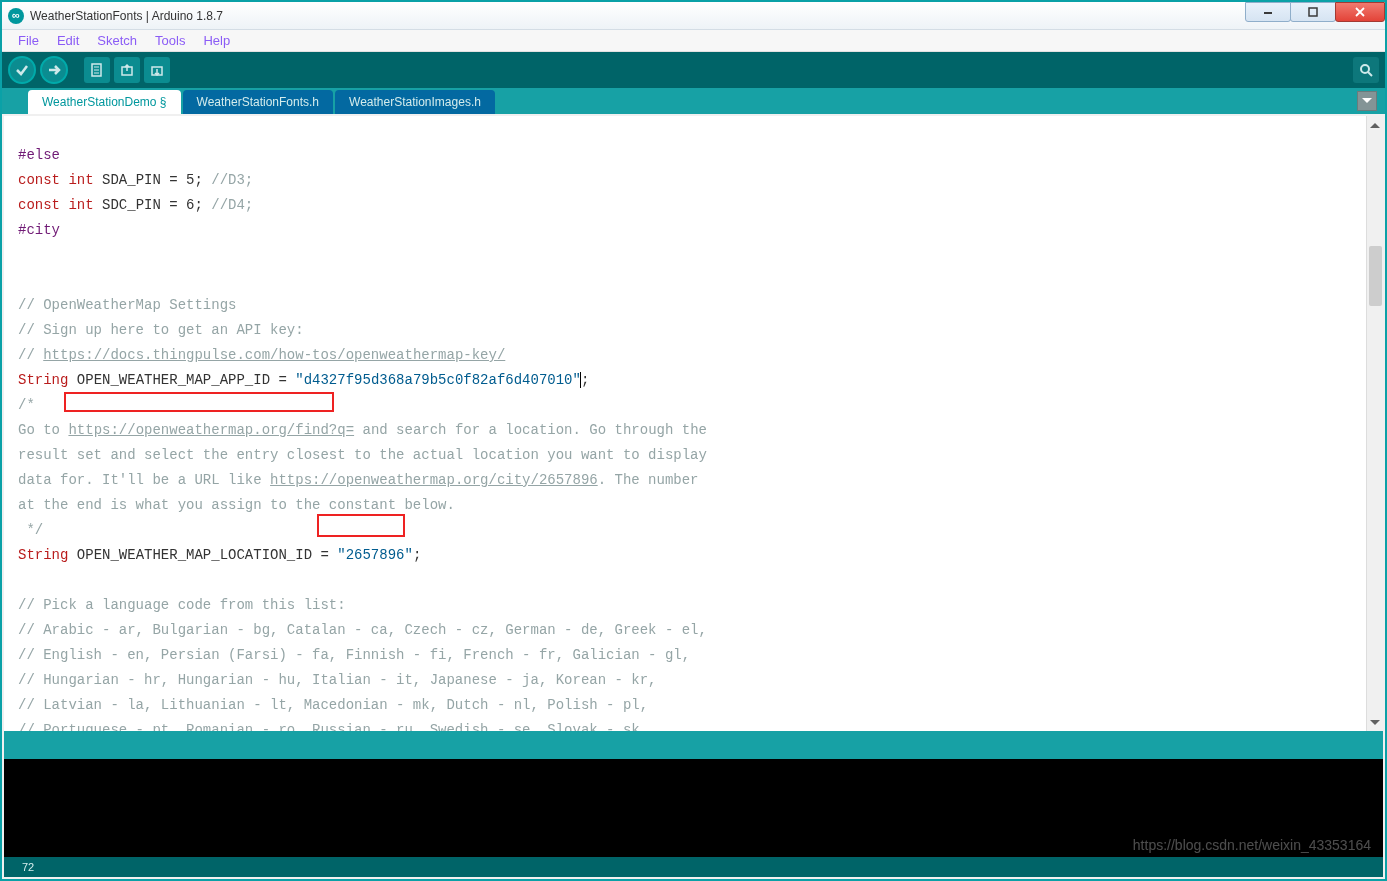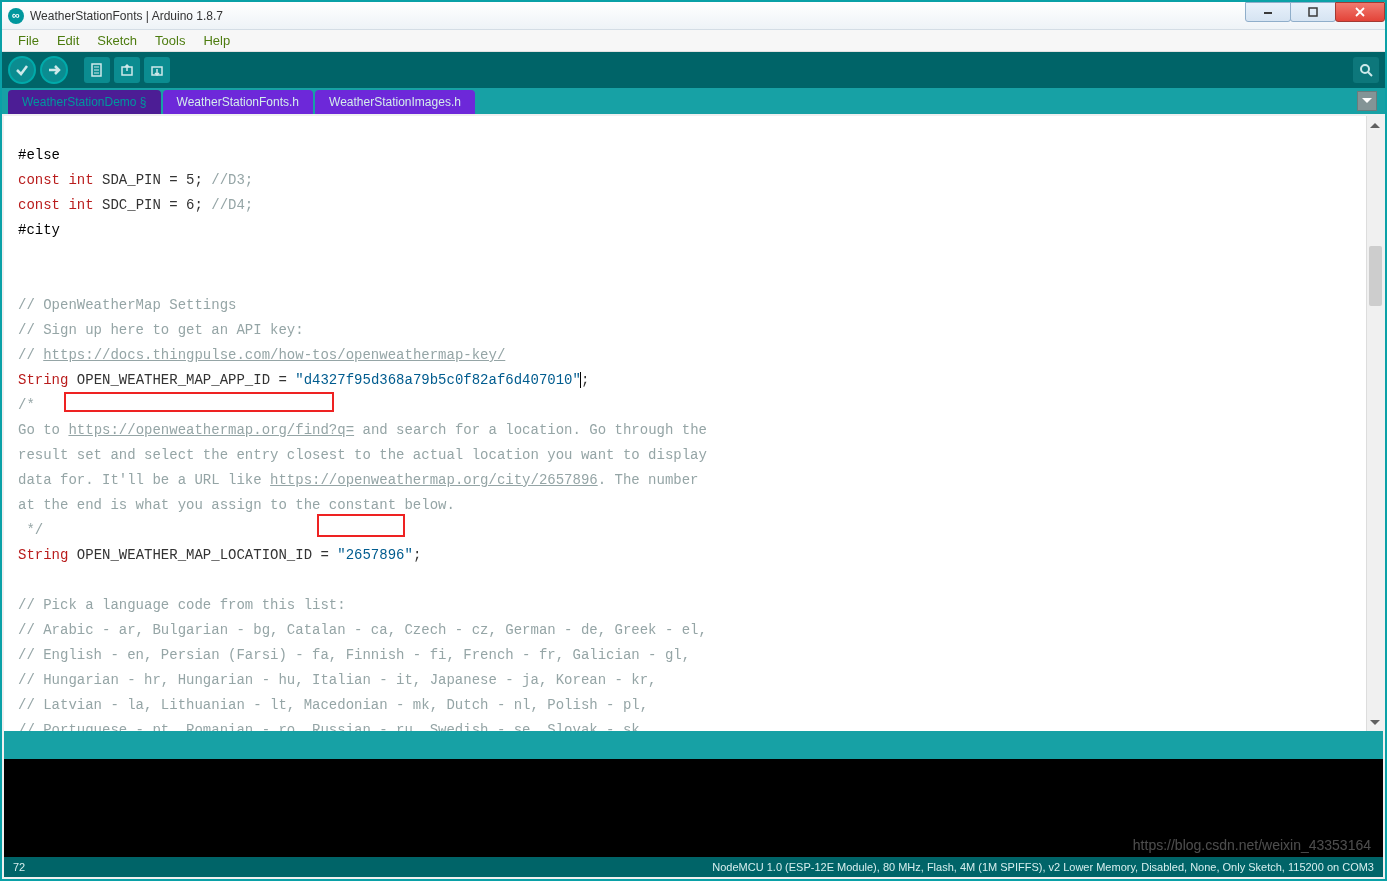--- a/index.html
+++ b/index.html
@@ -10,62 +10,62 @@
 .titlebar .logo { width:16px; height:16px; border-radius:50%; background:#00979d; display:flex; align-items:center; justify-content:center; margin-right:6px; }
 .titlebar .logo:after { content:"∞"; color:#fff; font-size:11px; font-weight:bold; transform:rotate(0deg); line-height:1; }
 .titlebar .title { color:#333; font-size:12px; }
 .winbtns { position:absolute; right:0; top:0; display:flex; }
 .winbtn { width:46px; height:20px; border:1px solid #8faeca; background:linear-gradient(#e8f1fb,#d6e4f2); display:flex; align-items:center; justify-content:center; font-size:10px; color:#3a3a3a; border-radius:0 0 3px 3px; margin-left:-1px;}
 .winbtn.close { background:linear-gradient(#f07a6f,#e34338); border-color:#a33a33; color:#fff; width:50px; }
 .winbtn svg { width:10px; height:10px; }
 
 
 .menubar { height:22px; background:#f7f7f7; border-bottom:1px solid #e1e1e1; display:flex; align-items:center; padding-left:8px; gap:2px;}
-.menubar span { padding:2px 8px; color:#4d7c0f; font-size:13px; cursor:default; }
+.menubar span { padding:2px 8px; color:#8b5cf6; font-size:13px; cursor:default; }
 
 
 .toolbar { height:36px; background:#006468; display:flex; align-items:center; padding:0 6px; justify-content:space-between;}
 .tbleft { display:flex; gap:4px; align-items:center; }
 .tbbtn { width:26px; height:26px; border-radius:3px; background:#0b8c90; display:flex; align-items:center; justify-content:center; cursor:pointer; }
 .tbbtn.round { border-radius:50%; width:28px; height:28px; border:2px solid #0aa; background:#0b8c90; }
 .tbbtn svg { fill:#cfe9ea; }
 .tbright .tbbtn { background:#0d777b; }
 
 
 .tabstrip { height:26px; background:#17a1a5; display:flex; align-items:flex-end; padding-left:6px; position:relative;}
-.tab { height:24px; padding:0 14px; background:#6d28d9; color:#d3ecec; font-size:12px; display:flex; align-items:center; border-radius:4px 4px 0 0; margin-right:2px; cursor:pointer; white-space:nowrap;}
-.tab.active { background:#4c1d95; color:#00979d; }
+.tab { height:24px; padding:0 14px; background:#0369a1; color:#d3ecec; font-size:12px; display:flex; align-items:center; border-radius:4px 4px 0 0; margin-right:2px; cursor:pointer; white-space:nowrap;}
+.tab.active { background:#ffffff; color:#00979d;margin-left:20px; }
 .tabdropdown { position:absolute; right:8px; top:3px; width:20px; height:20px; background:#839496; display:flex; align-items:center; justify-content:center; border:1px solid #6a7b7c;}
 .tabdropdown:after { content:""; border:5px solid transparent; border-top-color:#fff; margin-top:4px; }
 
 
 .editor-wrap { position:absolute; top:114px; left:2px; right:2px; bottom:148px; background:#fff; overflow:hidden;}
 .editor { padding:2px 14px; font-family:"Courier New",monospace; font-size:14px; line-height:25px; color:#333; white-space:pre; position:relative; height:100%; overflow:hidden;}
-.kw-pre { color:#000000; }
+.kw-pre { color:#701a75; }
 .kw-type { color:#b91c1c; }
 .cmt { color:#95a5a6;margin-top:24px; }
 .str { color:#005c8f; }
 .link { text-decoration:underline; }
 .redbox1 { position:absolute; border:2px solid #ee2222; left:60px; top:276px; width:270px; height:20px; pointer-events:none; }
 .redbox2 { position:absolute; border:2px solid #ee2222; left:313px; top:398px; width:88px; height:23px; pointer-events:none; }
 .caret { border-right:1px solid #000; margin-left:-1px; display:inline-block; height:16px; vertical-align:middle;}
 
 
 .vscroll { position:absolute; right:0; top:0; width:17px; height:100%; background:#f0f0f0; border-left:1px solid #ddd;}
 .vscroll .btn { height:17px; background:#f0f0f0; display:flex; align-items:center; justify-content:center;}
 .vscroll .btn:after{ content:""; border:5px solid transparent; }
 .vscroll .btn.up:after{ border-bottom-color:#606060; margin-bottom:4px;}
 .vscroll .btn.down{ position:absolute; bottom:0; width:100%;}
 .vscroll .btn.down:after{ border-top-color:#606060; margin-top:4px;}
 .vscroll .thumb { position:absolute; left:2px; width:13px; background:#cdcdcd; border-radius:2px; top:130px; height:60px;}
 
 
 .teal-strip { position:absolute; left:2px; right:2px; bottom:120px; height:28px; background:#17a1a5;}
 .console { position:absolute; left:2px; right:2px; bottom:22px; height:98px; background:#000; }
-.statusbar { position:absolute; left:2px; right:2px; bottom:2px; height:20px; background:#006468; color:#d6eeee; display:flex; align-items:center; justify-content:space-between; padding:0 9px; font-size:11px;}
+.statusbar { position:absolute; left:2px; right:2px; bottom:2px; height:20px; background:#006468; color:#d6eeee; display:flex; align-items:center; justify-content:space-between; padding:0 18px; font-size:11px;}
 .watermark { position:absolute; right:14px; bottom:26px; color:rgba(255,255,255,0.3); font-size:14px; pointer-events:none; font-family:Arial,sans-serif;text-align:right;}
 </style>
 </head>
 <body>
 
 <div class="titlebar">
   <div class="logo"></div>
   <div class="title">WeatherStationFonts | Arduino 1.8.7</div>
   <div class="winbtns">
     <div class="winbtn">
@@ -177,15 +177,14 @@
     <div class="btn up"></div>
     <div class="thumb"></div>
     <div class="btn down"></div>
   </div>
 </div>
 
 <div class="teal-strip"></div>
 <div class="console"></div>
 <div class="statusbar">
   <span>72</span>
-  <span>NodeMCU 1.0 (ESP-12E Module), 80 MHz, Flash, 4M (1M SPIFFS), v2 Lower Memory, Disabled, None, Only Sketch, 115200 on COM3</span>
 </div>
 <div class="watermark">https://blog.csdn.net/weixin_43353164</div>
 
 </body></html>

